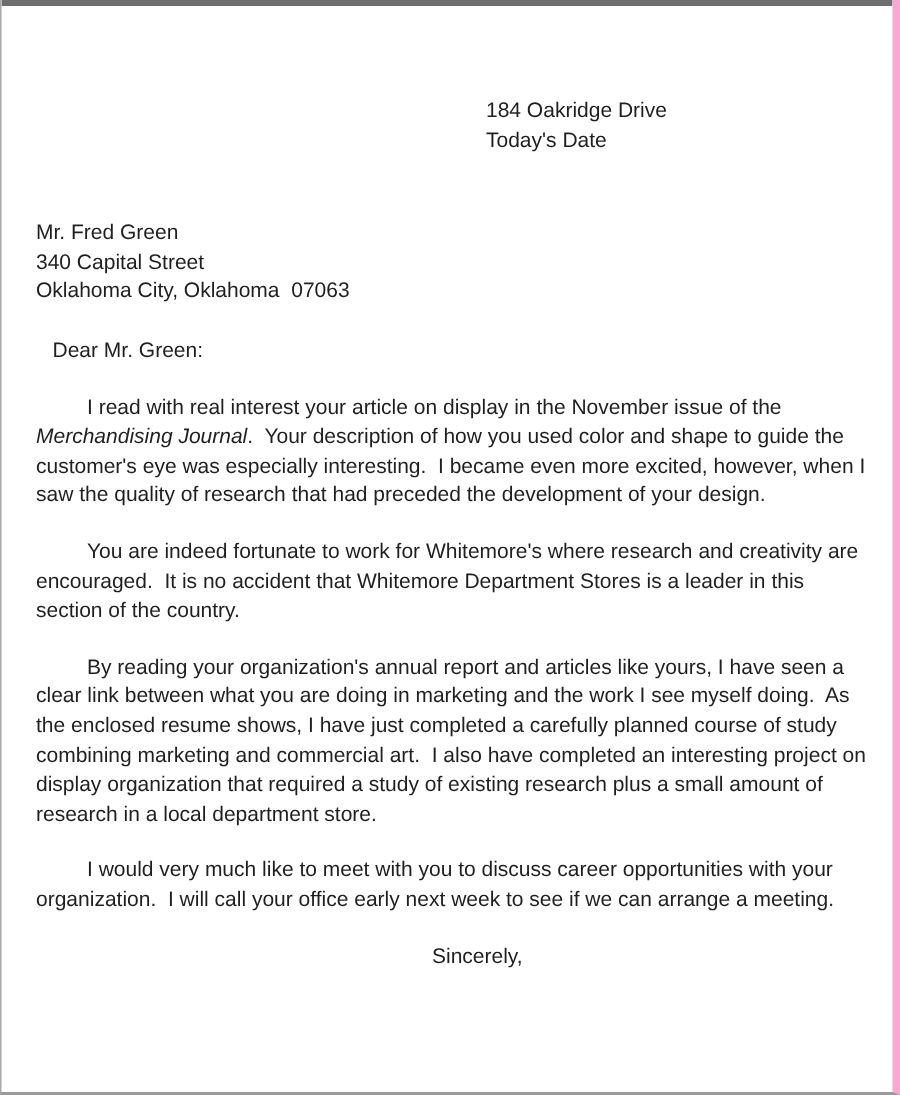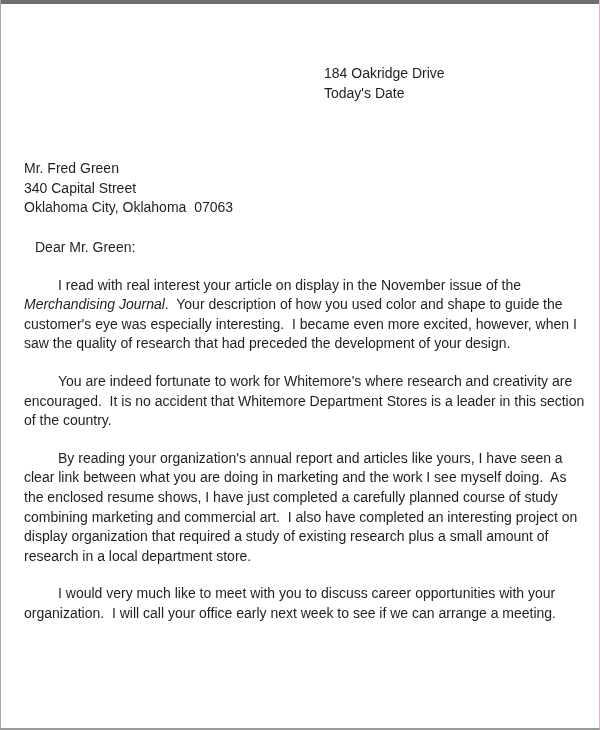--- a/index.html
+++ b/index.html
@@ -7,21 +7,21 @@
     padding: 0;
     background: #ffffff;
   }
   .page {
     position: relative;
     width: 600px;
     height: 730px;
     box-sizing: border-box;
     background: #ffffff;
     border-left: 1px solid #a8a8a8;
-    border-right: 1px solid #f9a8d4;
+    border-right: 5px solid #f9a8d4;
     border-bottom: 2px solid #9a9a9a;
     font-family: "Liberation Sans", sans-serif;
     font-size: 14px;
     line-height: 19.6px;
     color: #1f1f1f;
     overflow: hidden;
   }
   .top-bar {
     width: 100%;
     height: 4px;
@@ -30,21 +30,21 @@
   .content {
     padding: 0 14px 0 23px;
   }
   .line, .para, .salutation, .closing {
     white-space: pre-wrap;
   }
   .sender-block {
     margin: 60px 0 0 300px;
   }
   .recipient-block {
-    margin-top: 56px;
+    margin-top: 42px;
   }
   .salutation {
     margin-top: 20px;
     margin-left: 11px;
   }
   .para {
     margin: 18px 0 0 0;
     text-indent: 34px;
   }
   .para .italic {
@@ -76,15 +76,16 @@
     <div class="salutation">Dear Mr. Green:</div>
 
     <p class="para"><span>I read with real interest your article on display in the November issue of the </span><span class="italic">Merchandising Journal</span><span>.  Your description of how you used color and shape to guide the customer's eye was especially interesting.  I became even more excited, however, when I saw the quality of research that had preceded the development of your design.</span></p>
 
     <p class="para">You are indeed fortunate to work for Whitemore's where research and creativity are encouraged.  It is no accident that Whitemore Department Stores is a leader in this section of the country.</p>
 
     <p class="para">By reading your organization's annual report and articles like yours, I have seen a clear link between what you are doing in marketing and the work I see myself doing.  As the enclosed resume shows, I have just completed a carefully planned course of study combining marketing and commercial art.  I also have completed an interesting project on display organization that required a study of existing research plus a small amount of research in a local department store.</p>
 
     <p class="para">I would very much like to meet with you to discuss career opportunities with your organization.  I will call your office early next week to see if we can arrange a meeting.</p>
 
+    <div class="closing">Sincerely,</div>
 
   </div>
 </div>
 
 </body></html>

